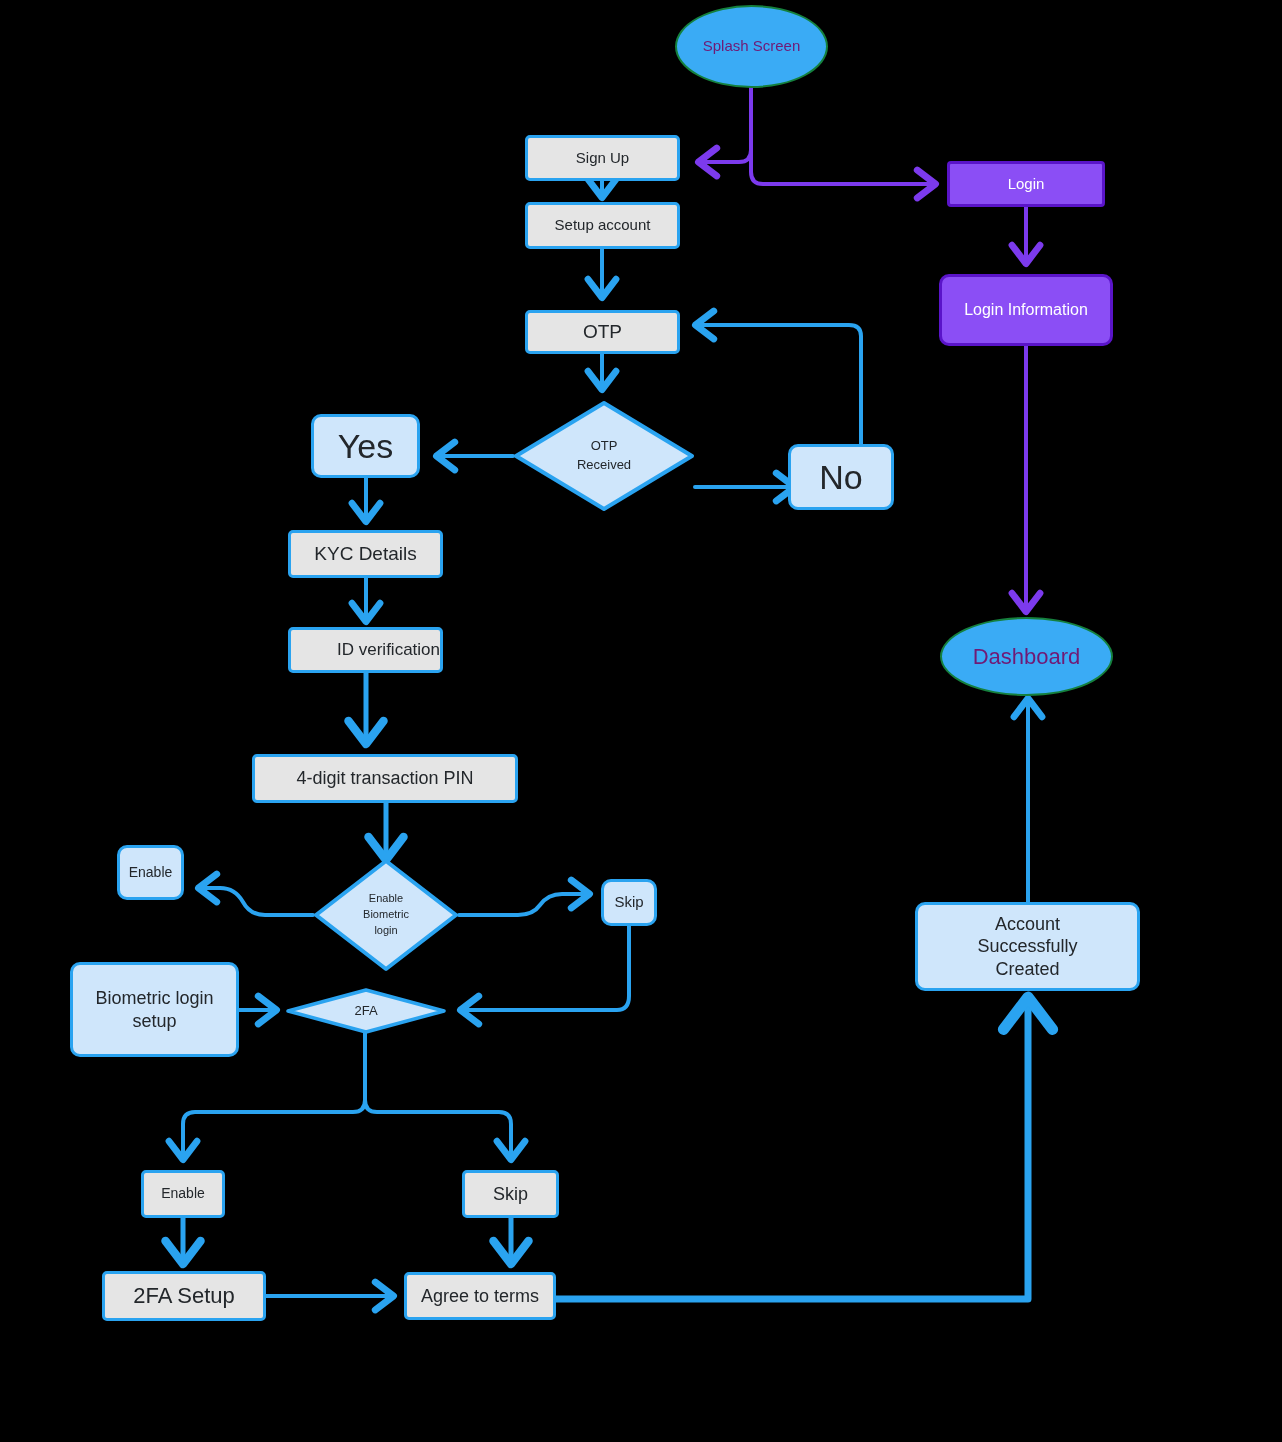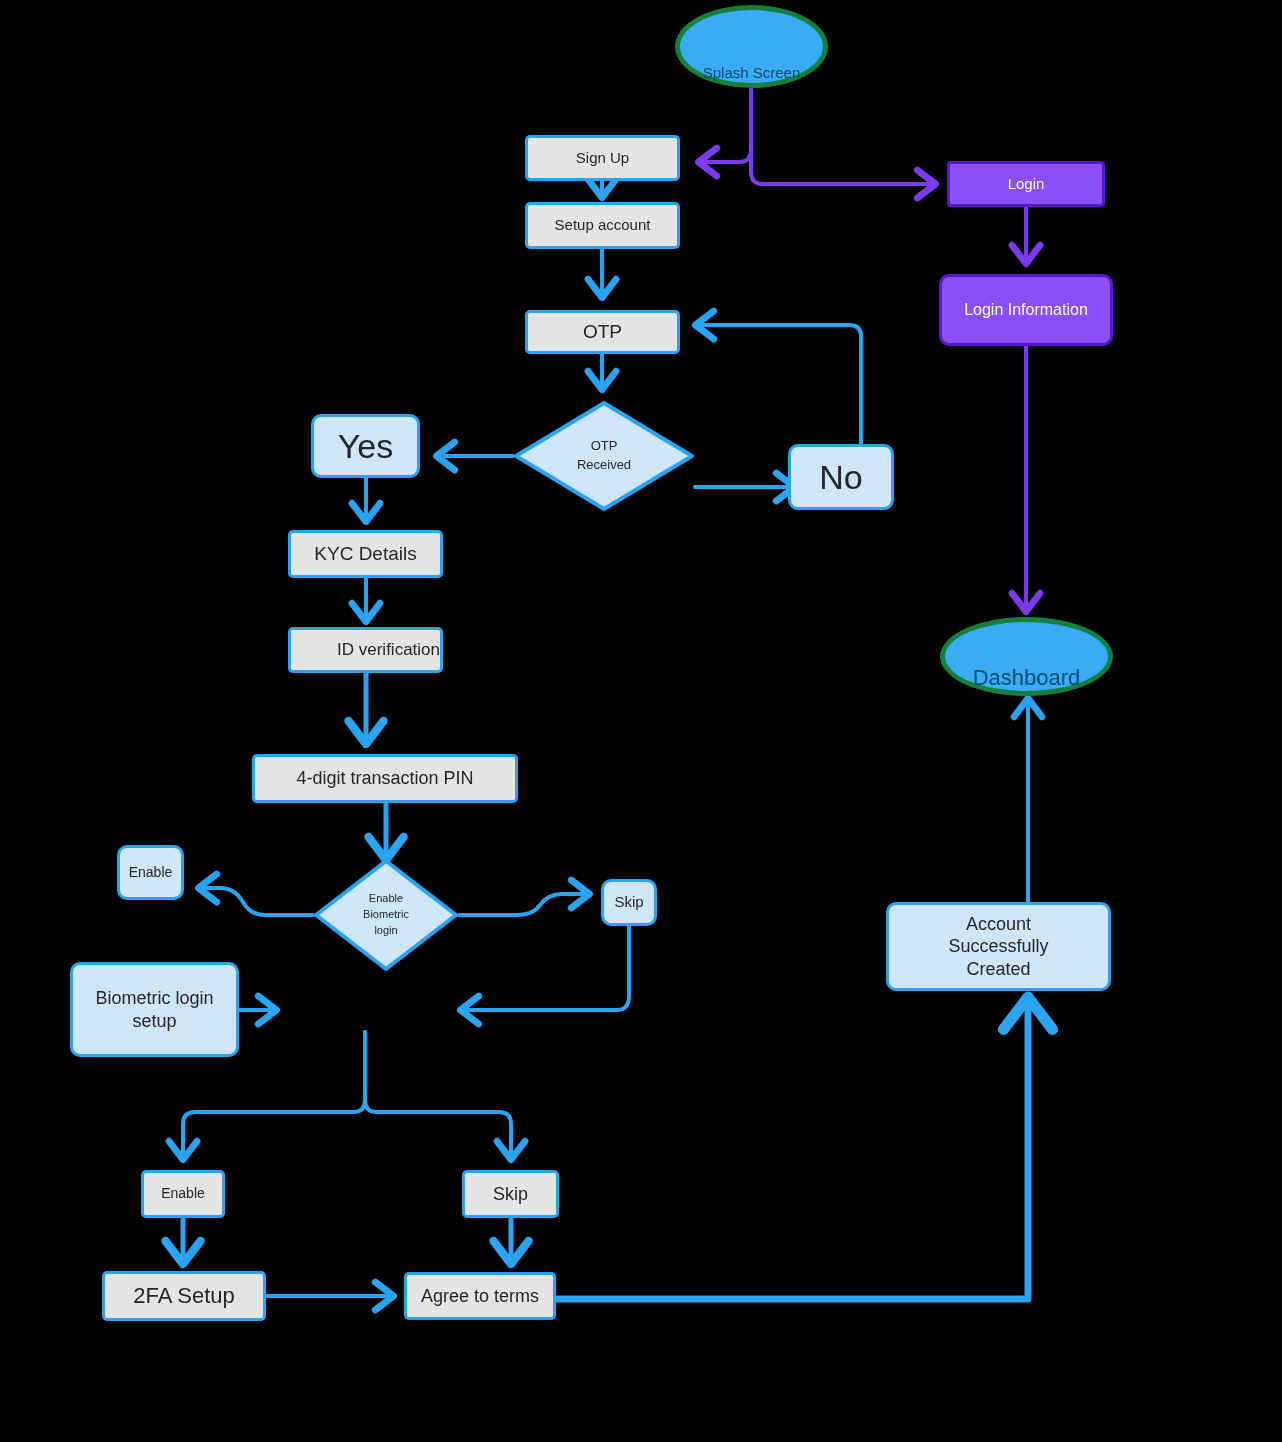--- a/index.html
+++ b/index.html
@@ -50,24 +50,23 @@
     color: #ffffff;
   }
   .node.purple-round {
     background: #8b4ef5;
     border: 3px solid #5a14c9;
     border-radius: 10px;
     color: #ffffff;
   }
   .node.ellipse {
     background: #3aabf5;
-    border: 5px solid #15803d;
+    border: 2px solid #15803d;
     border-radius: 50%;
-    color: #0c4a6e;
-    align-items: flex-end;
+    color: #701a75;
   }
   .diamond-wrap {
     position: absolute;
   }
   .diamond-wrap svg {
     position: absolute;
     left: 0; top: 0;
     overflow: visible;
   }
   .diamond-label {
@@ -228,38 +227,46 @@
   </div>
 
   <div class="node rect-round f15" style="left:601px; top:879px; width:56px; height:47px;">
     <span>Skip</span>
   </div>
 
   <div class="node rect-round f18" style="left:70px; top:962px; width:169px; height:95px; padding:0 14px;">
     <span>Biometric login setup</span>
   </div>
 
+  <div class="diamond-wrap" style="left:285px; top:988px; width:162px; height:46px;">
+    <svg width="162" height="46" viewBox="0 0 162 46">
+      <polygon points="81,2 159,23 81,44 3,23" fill="#cfe6fb" stroke="#2aa3f0" stroke-width="3.5" stroke-linejoin="round"></polygon>
+    </svg>
+    <div class="diamond-label f13">
+      <span>2FA</span>
+    </div>
+  </div>
 
   <div class="node rect f14" style="left:141px; top:1170px; width:84px; height:48px;">
     <span>Enable</span>
   </div>
 
   <div class="node rect f18" style="left:462px; top:1170px; width:97px; height:48px;">
     <span>Skip</span>
   </div>
 
   <div class="node rect f22" style="left:102px; top:1271px; width:164px; height:50px;">
     <span>2FA Setup</span>
   </div>
 
   <div class="node rect f18" style="left:404px; top:1272px; width:152px; height:48px;">
     <span>Agree to terms</span>
   </div>
 
-  <div class="node rect-round f18" style="left:886px; top:902px; width:225px; height:89px; padding:0 28px;justify-content:center;">
+  <div class="node rect-round f18" style="left:915px; top:902px; width:225px; height:89px; padding:0 28px;justify-content:center;">
     <span>Account Successfully Created</span>
   </div>
 
   <div class="node purple f15" style="left:947px; top:161px; width:158px; height:46px;">
     <span>Login</span>
   </div>
 
   <div class="node purple-round f16" style="left:939px; top:274px; width:174px; height:72px;">
     <span>Login Information</span>
   </div>

